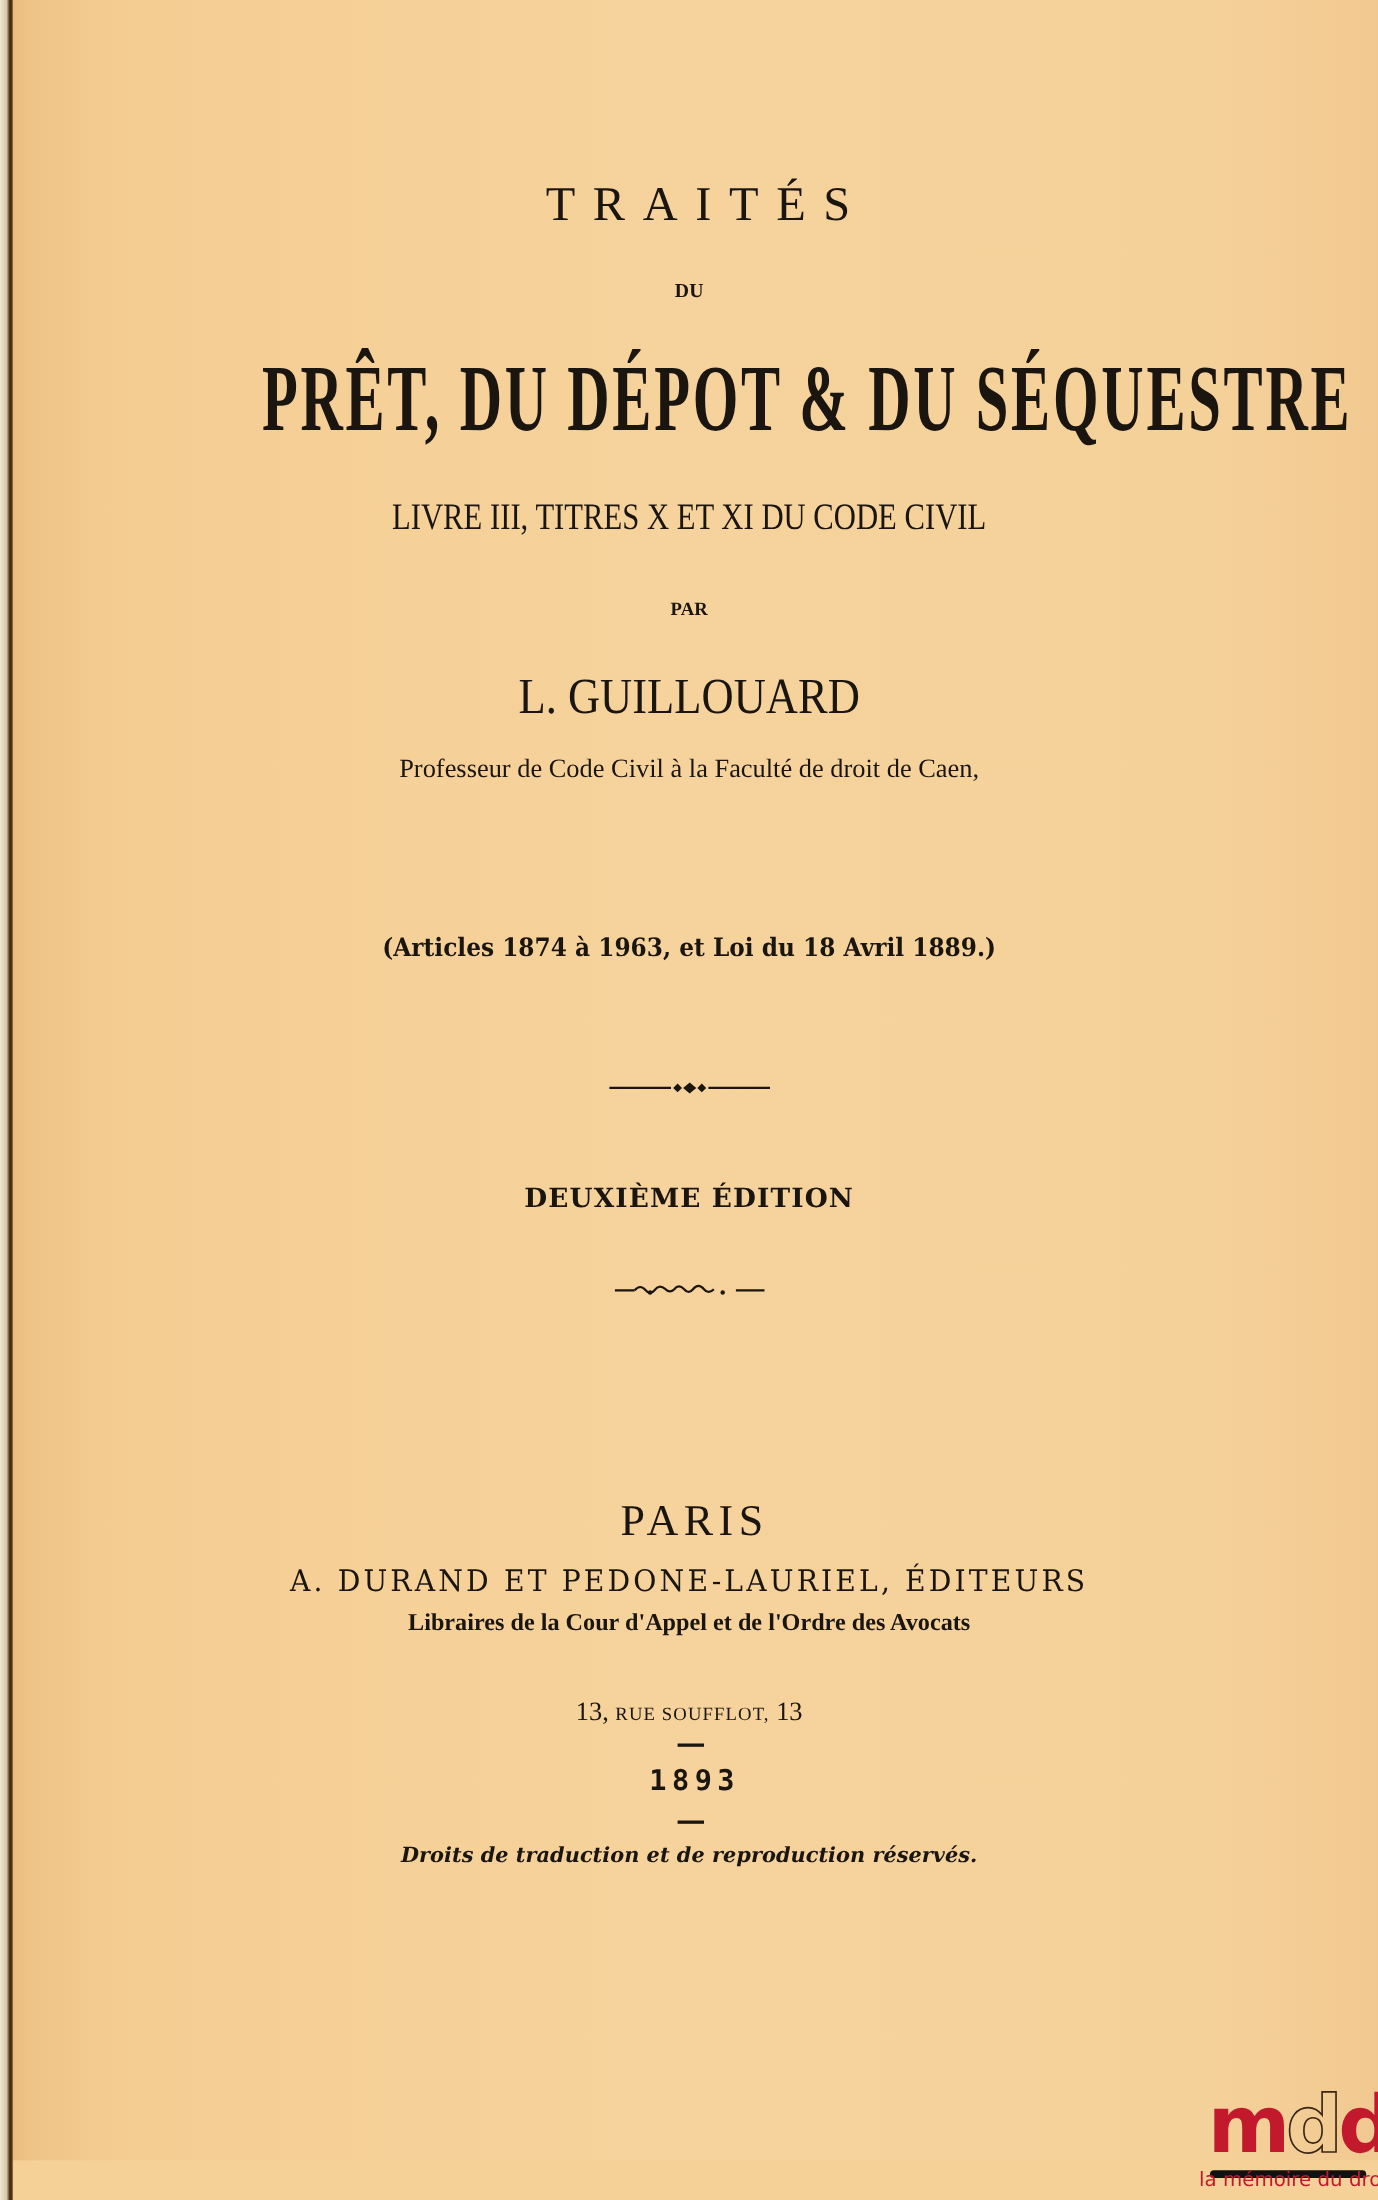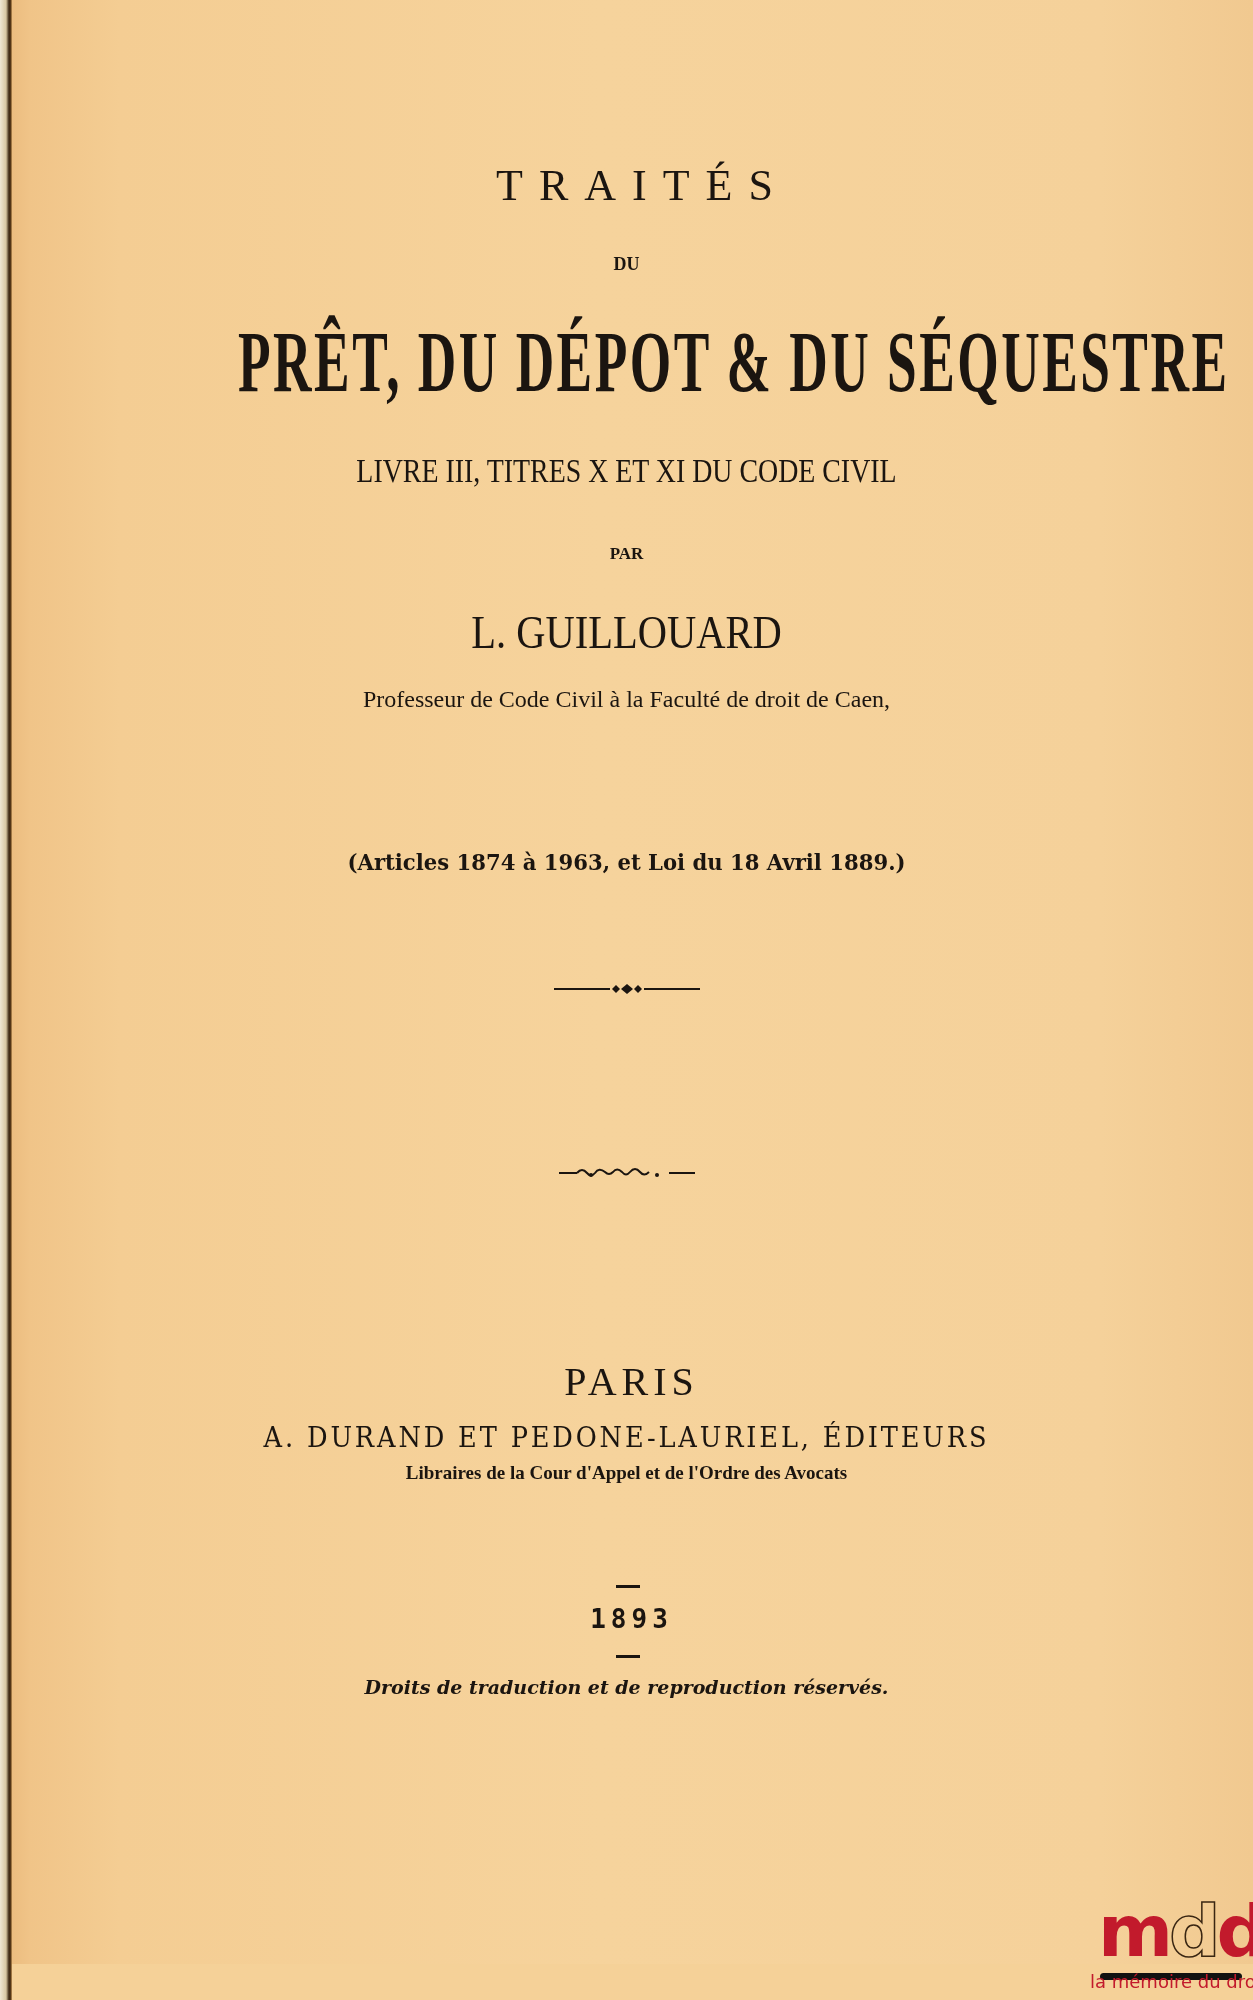--- a/index.html
+++ b/index.html
@@ -111,21 +111,21 @@
     .publisher {
       top: 1422px;
       font-size: 27px;
       font-family: "DejaVu Serif", serif;
       letter-spacing: 3px;
       transform: scaleX(0.95);
       transform-origin: center;
     }
     .libraires {
       top: 1462px;
-      font-size: 19px;
+      font-size: 22px;
       font-family: "Liberation Serif", serif;
       font-weight: bold;
     }
     .successor {
       top: 1500px;
       font-size: 32px;
       font-family: "DejaVu Serif", serif;
     }
     .successor .g { letter-spacing: 1px; }
     .successor .s { font-family: "DejaVu Sans", sans-serif; font-size: 31px; margin-left: 14px; }
@@ -209,34 +209,40 @@
   <div class="orn orn1">
     <svg width="150" height="14" viewBox="0 0 150 14">
       <line x1="2" y1="7" x2="58" y2="7" stroke="#1b1510" stroke-width="2"></line>
       <line x1="92" y1="7" x2="148" y2="7" stroke="#1b1510" stroke-width="2"></line>
       <path d="M60 7 L64 3 L68 7 L64 11 Z" fill="#1b1510"></path>
       <path d="M69 7 L75 2 L81 7 L75 12 Z" fill="#1b1510"></path>
       <path d="M82 7 L86 3 L90 7 L86 11 Z" fill="#1b1510"></path>
     </svg>
   </div>
 
+  <div class="line edition">DEUXIÈME ÉDITION</div>
 
   <div class="orn orn2">
     <svg width="140" height="16" viewBox="0 0 140 16">
       <line x1="2" y1="8" x2="20" y2="8" stroke="#1b1510" stroke-width="2"></line>
       <path d="M20 8 q5 -6 10 0 q4 5 8 0 q4 -6 10 -1 q4 4 8 0 q4 -5 9 0 q4 5 8 0 q5 -6 10 0 q4 5 9 0" fill="none" stroke="#1b1510" stroke-width="2"></path>
       <circle cx="34" cy="10" r="2" fill="#1b1510"></circle>
       <circle cx="100" cy="10" r="2" fill="#1b1510"></circle>
       <line x1="112" y1="8" x2="138" y2="8" stroke="#1b1510" stroke-width="2"></line>
     </svg>
   </div>
 
   <div class="line paris">PARIS</div>
   <div class="line publisher">A. DURAND ET PEDONE-LAURIEL, ÉDITEURS</div>
   <div class="line libraires">Libraires de la Cour d'Appel et de l'Ordre des Avocats</div>
+  <div class="line address">
+    <span>13,</span>
+    <span class="sc">RUE SOUFFLOT,</span>
+    <span>13</span>
+  </div>
   <div class="dash dash1"></div>
   <div class="line year">1893</div>
   <div class="dash dash2"></div>
   <div class="line rights">Droits de traduction et de reproduction réservés.</div>
 
   <div class="logo">
     <div class="logo-mark"><span>m</span><span class="hollow">d</span><span>d</span></div>
     <div class="logo-bar"></div>
     <div class="logo-tag">la mémoire du droit</div>
   </div>

